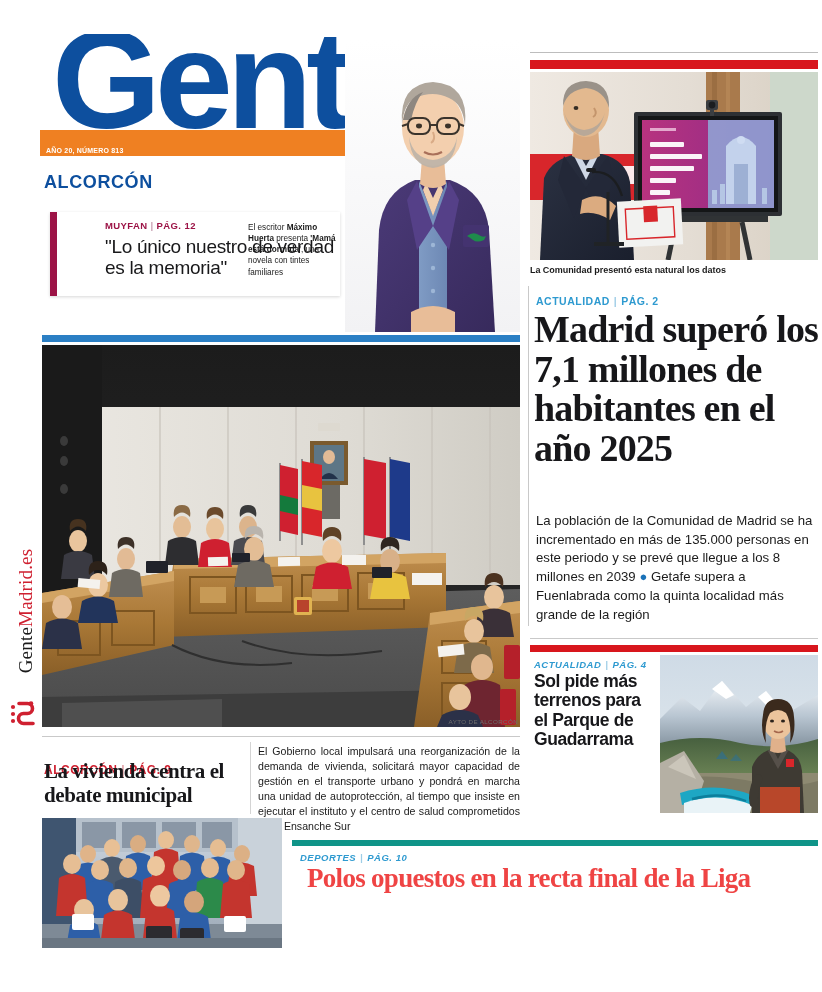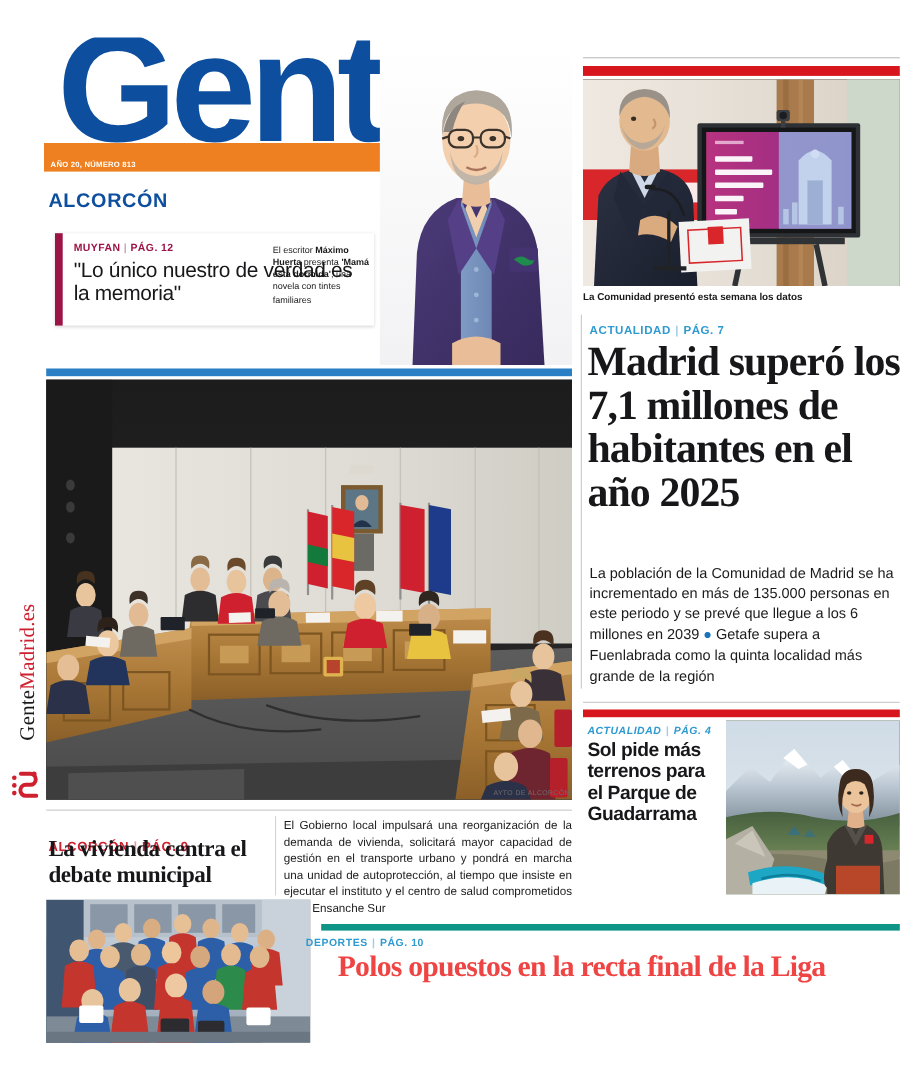--- a/index.html
+++ b/index.html
@@ -58,21 +58,21 @@
   }
 
   
   .muyfan{
     position:absolute;left:50px;top:212px;width:290px;height:84px;
     border-left:7px solid #9c1346;
     background:#ffffff;
     box-shadow:0 1px 3px rgba(0,0,0,.16);
     box-sizing:border-box;
   }
-  .muyfan-inner{padding:8px 6px 6px 10px;}
+  .muyfan-inner{padding:8px 6px 6px 10px;margin-left:38px;}
   .kicker{font-size:9.5px;font-weight:700;letter-spacing:.4px;}
   .kicker .k-sec{color:#9c1346;}
   .kicker .k-sep{color:#c8a0b2;padding:0 3px;}
   .kicker .k-pag{color:#9c1346;}
   .muyfan-head{
     font-family:"Liberation Sans", sans-serif;
     font-size:19px;font-weight:400;line-height:1.12;
     color:#18181a;margin-top:5px;letter-spacing:-.3px;
   }
   .muyfan-sub{
@@ -153,21 +153,21 @@
   }
   .body-viv{
     position:absolute;left:258px;top:744px;width:262px;
     font-size:10.6px;line-height:1.41;color:#1b1b1b;text-align:justify;
   }
   .divider-viv{position:absolute;left:250px;top:742px;width:1px;height:72px;background:#d4d4d4;}
 
   
   .photo-sport{position:absolute;left:42px;top:818px;width:240px;height:130px;overflow:hidden;background:#3b4a63;}
   .tealbar{position:absolute;left:292px;top:840px;width:526px;height:6px;background:#0f9488;}
-  .kick-dep{position:absolute;left:278px;top:852px;font-size:9.5px;font-weight:700;letter-spacing:.5px;}
+  .kick-dep{position:absolute;left:300px;top:852px;font-size:9.5px;font-weight:700;letter-spacing:.5px;font-style:italic;}
   .kick-dep .s{color:#2e9ad0;}
   .kick-dep .sep{color:#9ecde6;padding:0 4px;}
   .kick-dep .p{color:#2e9ad0;}
   .head-dep{
     position:absolute;left:294px;top:864px;width:528px;
     font-family:"Liberation Serif", serif;
     font-weight:700;font-size:27px;line-height:1.05;color:#ef4444;letter-spacing:-.7px;margin-left:13px;
   }
   .lede-dep{
     position:absolute;left:294px;top:902px;width:474px;
@@ -358,29 +358,29 @@
       <rect x="96" y="136" width="48" height="30" fill="none" stroke="#d8262b" stroke-width="1.4" transform="rotate(-3 120 150)"></rect>
       <rect x="114" y="134" width="14" height="16" fill="#d8262b" transform="rotate(-3 120 150)"></rect>
 
       <path d="M62 100 Q84 98 92 124" stroke="#1b1d20" stroke-width="2.4" fill="none"></path>
       <rect x="56" y="96" width="10" height="4" rx="2" fill="#1b1d20"></rect>
 
       <path d="M78 120 L78 170" stroke="#202326" stroke-width="3"></path>
       <path d="M64 172 L94 172" stroke="#202326" stroke-width="4"></path>
     </svg>
   </div>
-  <div class="cap-pres">La Comunidad presentó esta semana los datos</div>
+  <div class="cap-pres">La Comunidad presentó esta natural los datos</div>
 
   <div class="divider-r1"></div>
   <div class="kick-act">
-    <span class="s">ACTUALIDAD</span><span class="sep">|</span><span class="p">PÁG. 7</span>
+    <span class="s">ACTUALIDAD</span><span class="sep">|</span><span class="p">PÁG. 2</span>
   </div>
   <div class="head-main">Madrid superó los 7,1 millones de habitantes en el año 2025</div>
   <div class="lede-main">
-    <span>La población de la Comunidad de Madrid se ha incrementado en más de 135.000 personas en este periodo y se prevé que llegue a los 6 millones en 2039 </span><span class="bullet">●</span><span> Getafe supera a Fuenlabrada como la quinta localidad más grande de la región</span>
+    <span>La población de la Comunidad de Madrid se ha incrementado en más de 135.000 personas en este periodo y se prevé que llegue a los 8 millones en 2039 </span><span class="bullet">●</span><span> Getafe supera a Fuenlabrada como la quinta localidad más grande de la región</span>
   </div>
 
   <div class="rule-sol"></div>
   <div class="redbar2"></div>
   <div class="kick-sol">
     <span class="s">ACTUALIDAD</span><span class="sep">|</span><span class="p">PÁG. 4</span>
   </div>
   <div class="head-sol">Sol pide más terrenos para el Parque de Guadarrama</div>
   <div class="photo-sol">
     <svg class="ph" viewBox="0 0 158 158" preserveAspectRatio="xMidYMid slice">

